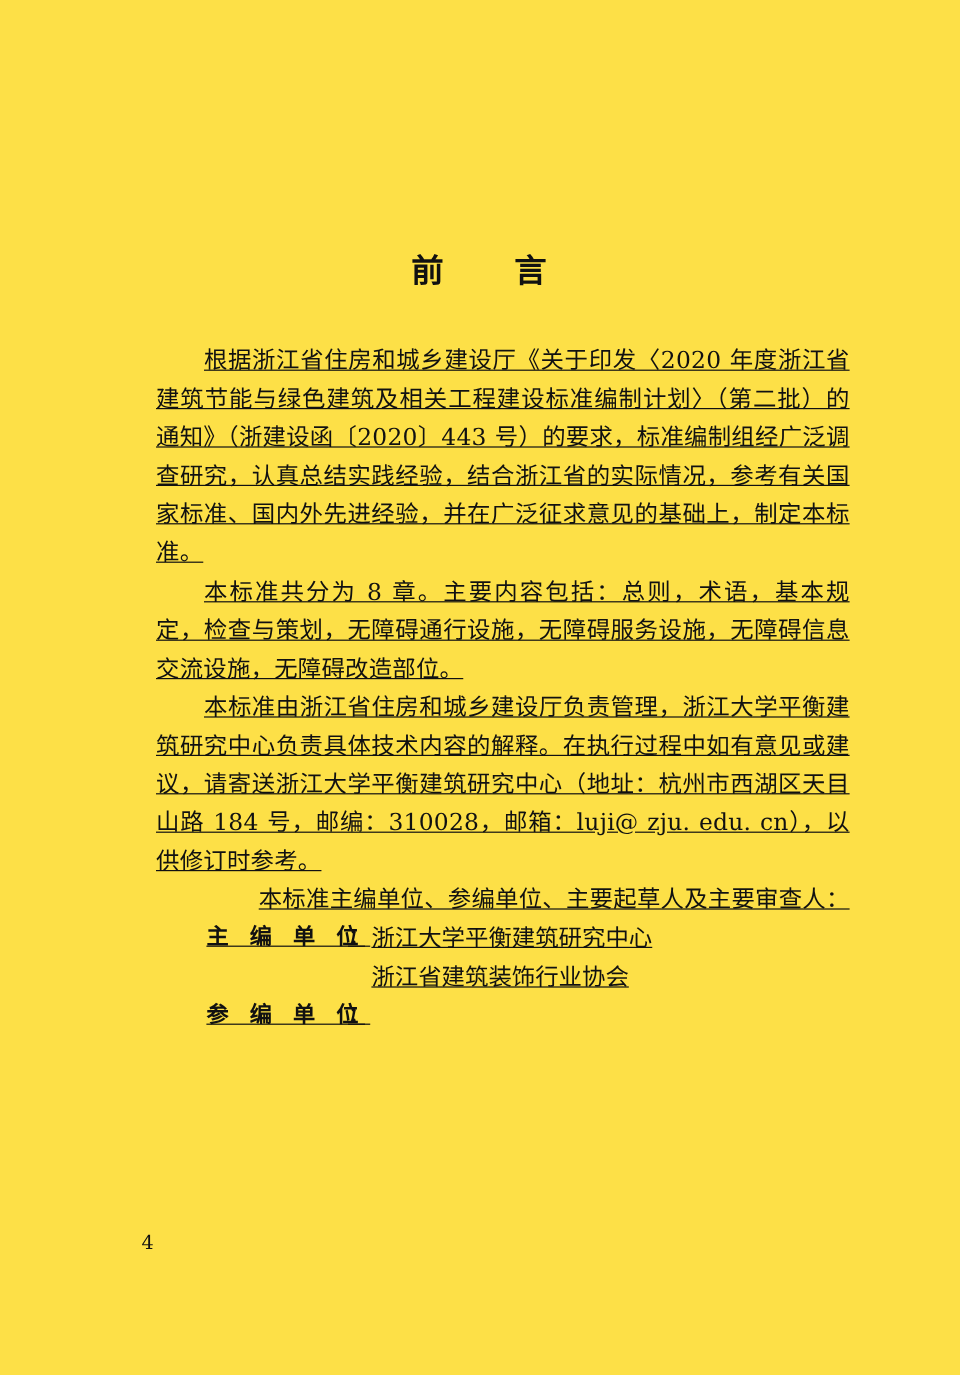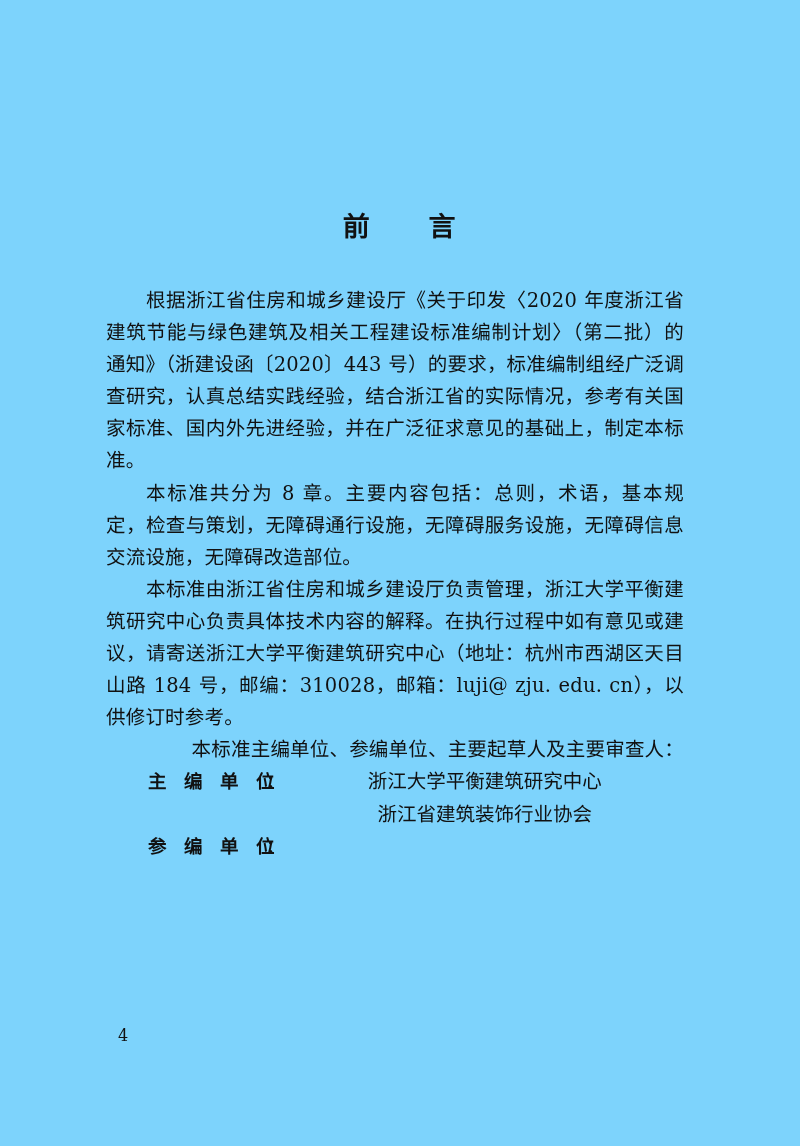--- a/index.html
+++ b/index.html
@@ -7,21 +7,21 @@
     margin: 0;
     padding: 0;
     background: #ffffff;
   }
 
   .page {
     position: relative;
     width: 800px;
     height: 1146px;
     margin: 0 auto;
-    background: #7dd3fc;
+    background: #fde047;
     overflow: hidden;
     color: #111111;
     font-family: "DejaVu Serif", "Liberation Serif", serif;
     -webkit-font-smoothing: antialiased;
   }
 
   
   .doc-title {
     position: absolute;
     top: 193px;
@@ -33,22 +33,23 @@
     letter-spacing: 0.06em;
     line-height: 1.2;
     white-space: pre;
     font-family: "DejaVu Sans", "Liberation Sans", sans-serif;
   }
 
   
   .body-block {
     position: absolute;
     top: 285px;
-    left: 106px;
+    left: 130px;
     width: 578px;
+    text-decoration: underline;
   }
 
   .para {
     margin: 0;
     font-size: 19.5px;
     line-height: 32.1px;
     text-align: justify;
     text-justify: inter-character;
     text-indent: 40px;
     letter-spacing: 0.01em;
@@ -88,21 +89,20 @@
     flex: 0 0 auto;
     font-weight: bold;
     font-family: "DejaVu Sans", "Liberation Sans", sans-serif;
     font-size: 18.5px;
     margin-right: 1px;
   }
 
   .unit-values {
     flex: 1 1 auto;
     min-width: 0;
-    text-align: center;
   }
 
   .unit-value {
     display: block;
     line-height: 32.1px;
     white-space: nowrap;
   }
 
   
   .page-number {

